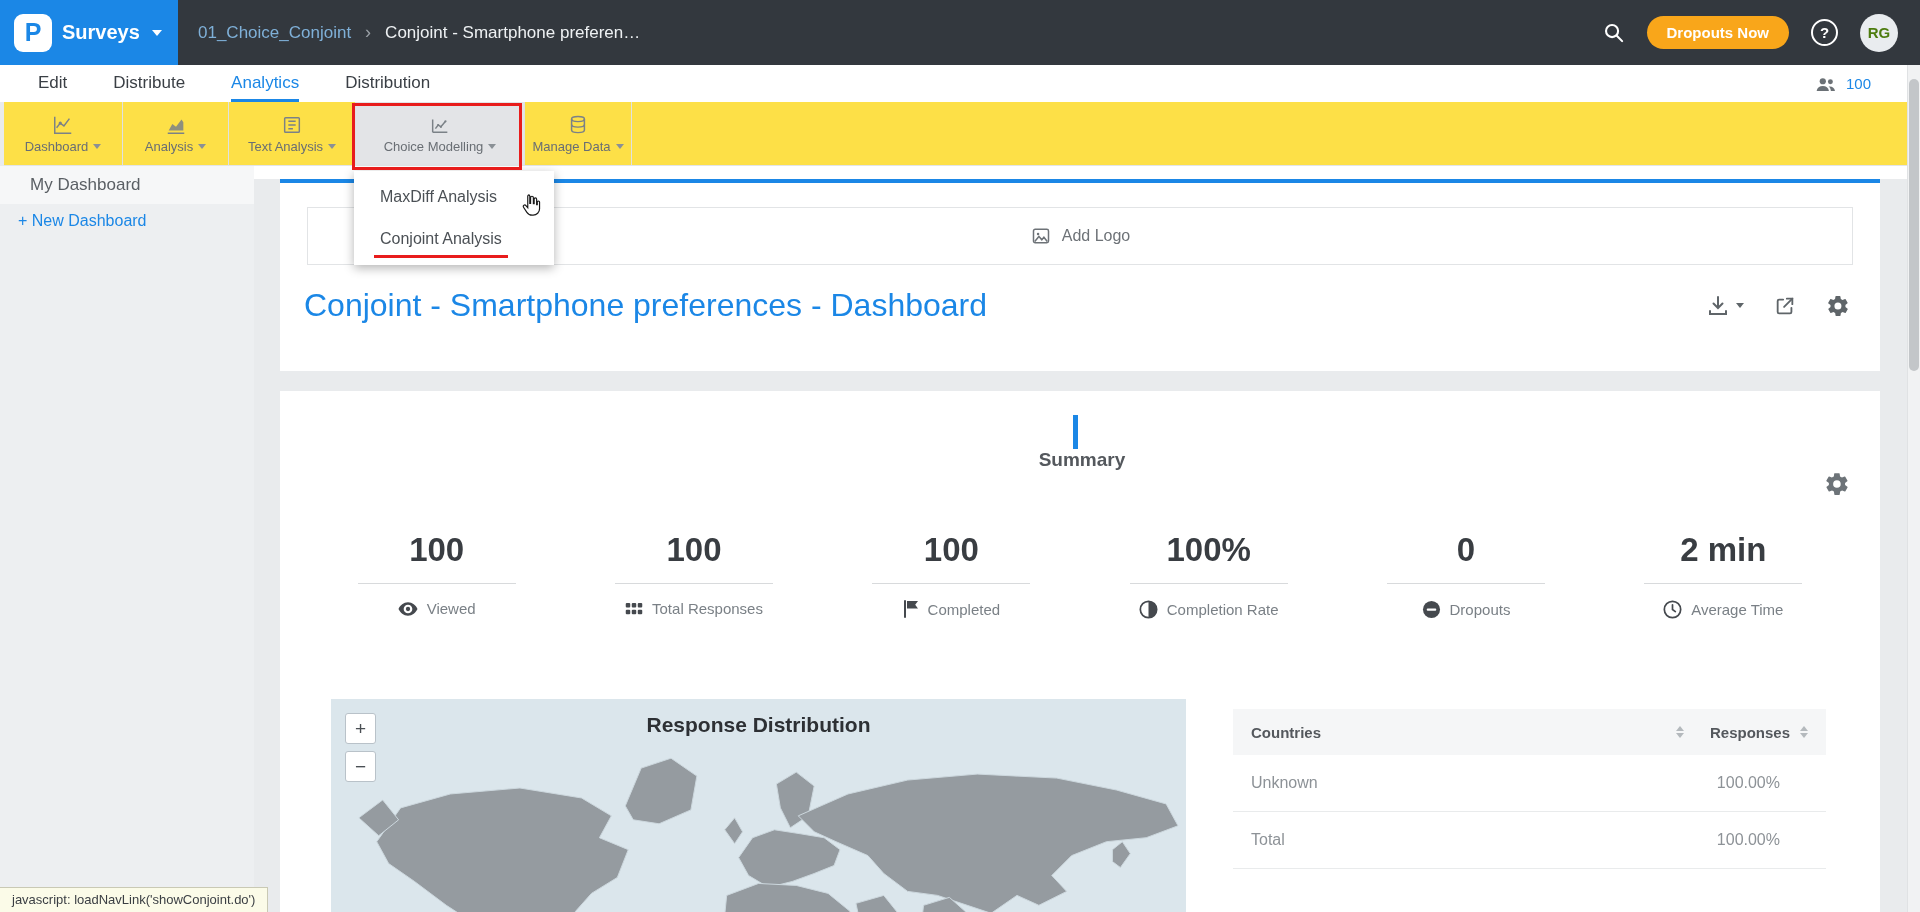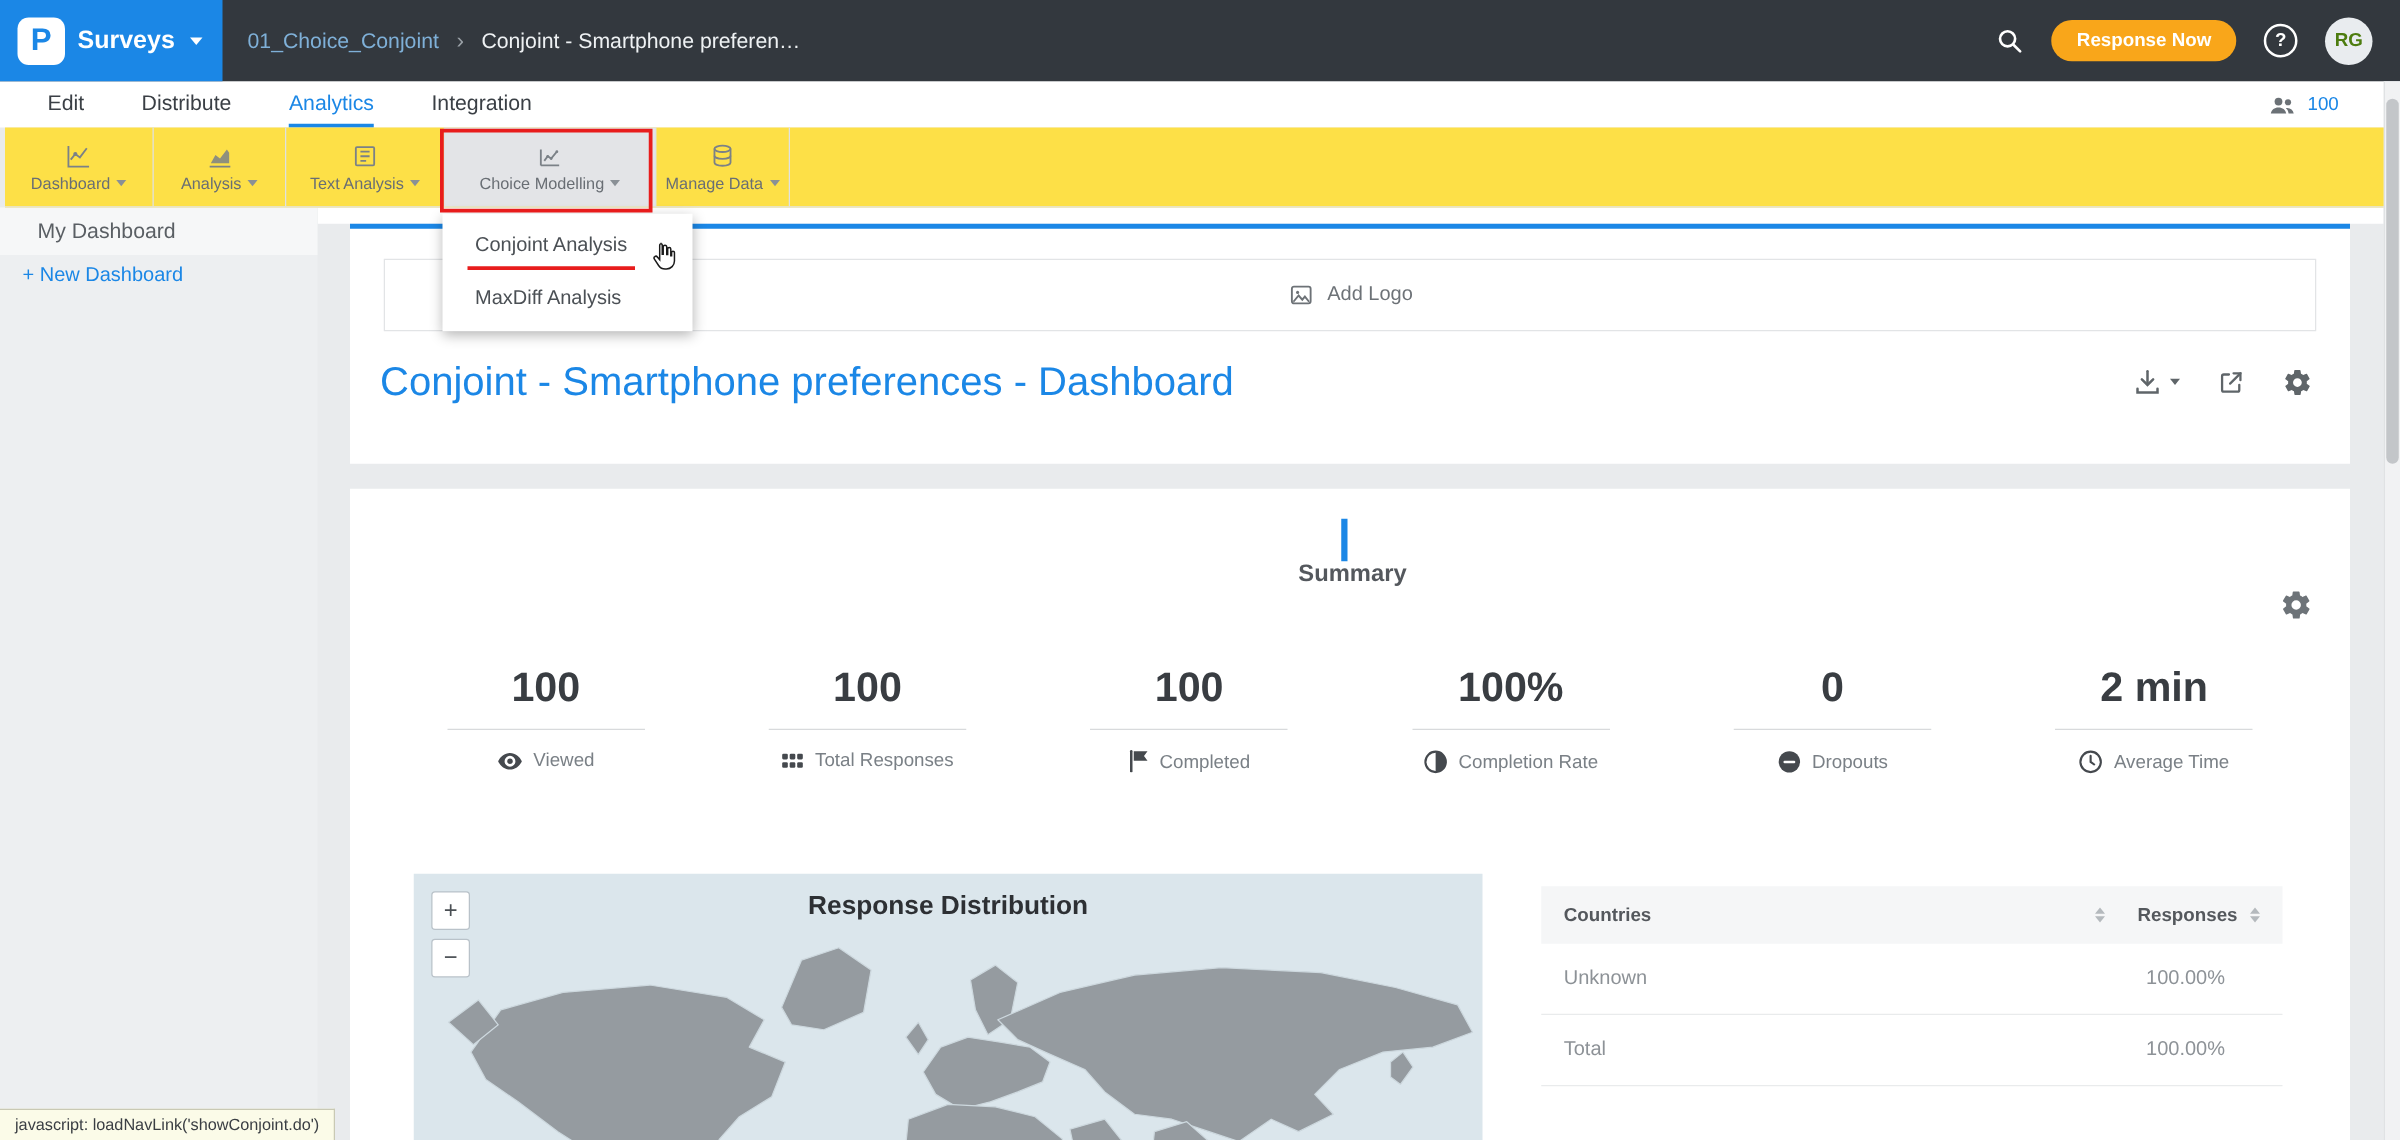--- a/index.html
+++ b/index.html
@@ -138,31 +138,31 @@
       <span class="crumb-sep">›</span>
       <span class="crumb-current">Conjoint - Smartphone preferen…</span>
     </div>
     <div class="topbar-right">
       <span class="icon-btn">
         <svg width="23" height="23" viewBox="0 0 24 24" fill="none" stroke="#fff" stroke-width="2.2" stroke-linecap="round">
           <circle cx="10.5" cy="10.5" r="6.3"></circle>
             <path d="M15.2 15.2L21 21"></path>
           </svg>
       </span>
-      <button class="upgrade-btn">Response Now</button>
+      <button class="upgrade-btn">Dropouts Now</button>
       <span class="help-btn">?</span>
       <span class="avatar">RG</span>
     </div>
   </div>
 
   <div class="nav">
     <span class="nav-item">Edit</span>
     <span class="nav-item">Distribute</span>
     <span class="nav-item active">Analytics</span>
-    <span class="nav-item">Integration</span>
+    <span class="nav-item">Distribution</span>
     <span class="nav-right">
       <svg width="22" height="18" viewBox="0 0 24 18" fill="currentColor">
         <circle cx="8.5" cy="6" r="3.4"></circle>
           <path d="M1.8 16.5c.5-3.4 3.2-5.3 6.7-5.3s6.2 1.9 6.7 5.3z"></path>
         <circle cx="16.8" cy="6.6" r="2.7"></circle>
           <path d="M16.2 11.6c2.9.1 5.1 1.8 5.6 4.9h-4.5c-.2-2-1-3.7-2.4-4.7.4-.1.8-.2 1.3-.2z"></path>
         </svg>
       <span class="nav-count">100</span>
     </span>
   </div>
@@ -222,25 +222,25 @@
           <span>Manage Data</span>
           <span class="caret"></span>
         </span>
     </div>
   </div>
 
   <div class="annotation-rect"></div>
 
   <div class="dropdown">
     <div class="dropdown-item">
+      <span>MaxDiff Analysis</span>
+    </div>
+    <div class="dropdown-item">
       <span>Conjoint Analysis</span>
       <span class="annotation-underline"></span>
-    </div>
-    <div class="dropdown-item">
-      <span>MaxDiff Analysis</span>
     </div>
   </div>
 
   <span class="cursor-icon">
     <svg width="26" height="26" viewBox="0 0 24 24">
       <path d="M9.5 2.6c.8 0 1.4.6 1.4 1.4v6.6h.7V5.2c0-.7.6-1.3 1.3-1.3s1.3.6 1.3 1.3v5.6h.7V6.6c0-.6.5-1.1 1.1-1.1.7 0 1.2.5 1.2 1.1v5h.6v-2.3c0-.6.5-1 1-1 .6 0 1.1.4 1.1 1v6.2c0 3.2-2.6 5.9-5.9 5.9h-1c-1.9 0-3.7-1-4.8-2.6l-3.1-4.7c-.4-.6-.3-1.4.3-1.8.6-.5 1.4-.4 1.9.2l1.7 2V4c0-.8.7-1.4 1.5-1.4z" fill="#fff" stroke="#1a1a1a" stroke-width="1.1"></path>
       </svg>
   </span>
 
   <div class="sidebar">

